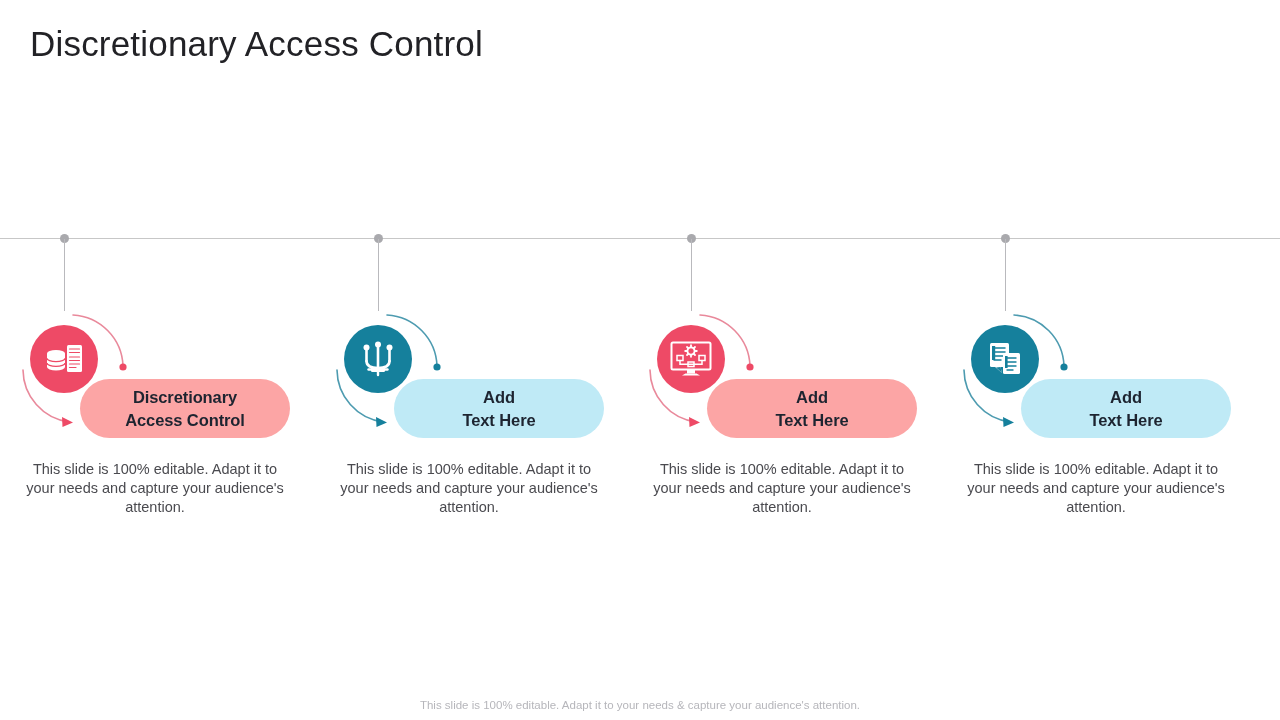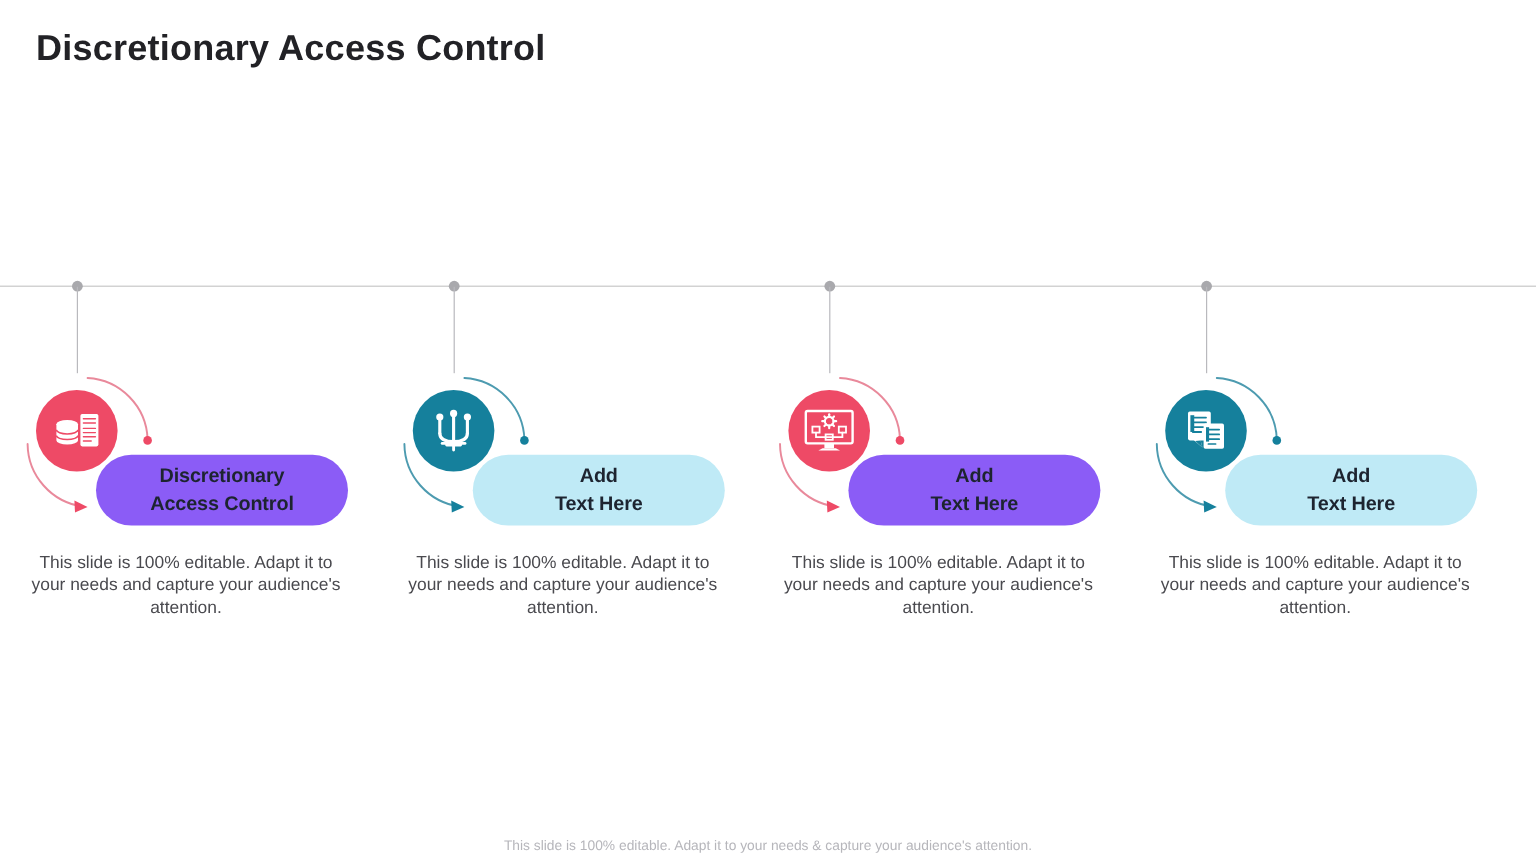--- a/index.html
+++ b/index.html
@@ -13,22 +13,22 @@
     font-family: "Liberation Sans", sans-serif;
     overflow: hidden;
     position: relative;
   }
 
   
   .slide-title {
     position: absolute;
     left: 30px;
     top: 24px;
-    font-size: 30px;
-    font-weight: bold;
+    font-size: 35px;
+    font-weight: normal;
     color: #222226;
     letter-spacing: 0.2px;
     white-space: nowrap;
   }
 
   
   .axis-line {
     position: absolute;
     left: 0;
     top: 238px;
@@ -78,21 +78,21 @@
     box-sizing: border-box;
     padding: 0 12px;
   }
   .pill-label {
     font-size: 16.5px;
     font-weight: bold;
     line-height: 1.38;
     color: #1d2430;
     letter-spacing: -0.1px;
   }
-  .pill.pink  { background: #8b5cf6; }
+  .pill.pink  { background: #fca5a5; }
   .pill.blue  { background: #bfeaf6; }
 
   
   .arcs {
     position: absolute;
     left: 8px;
     top: 8px;
     width: 120px;
     height: 120px;
     overflow: visible;

